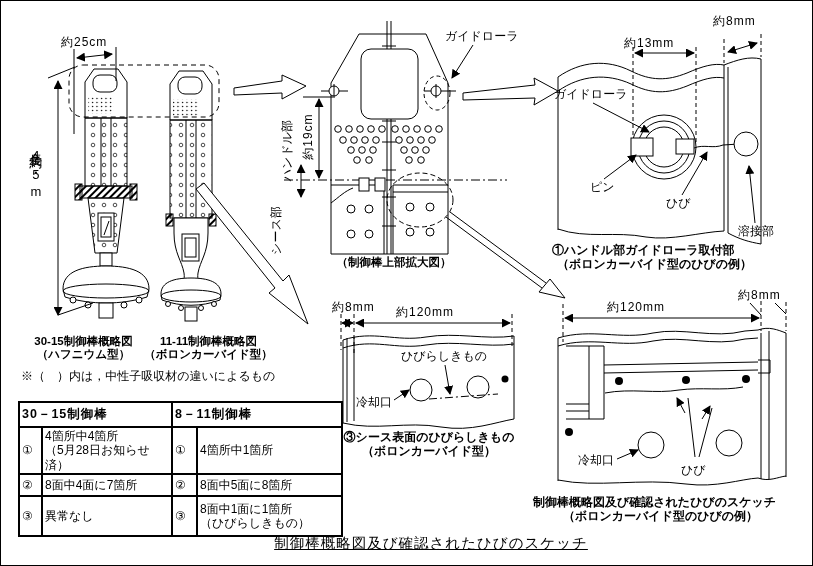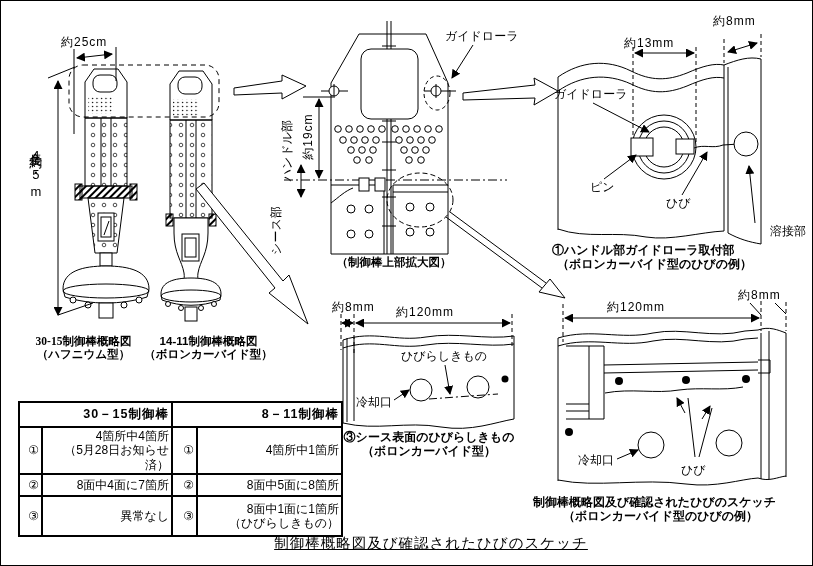--- a/index.html
+++ b/index.html
@@ -5,21 +5,21 @@
   html,body{margin:0;padding:0;background:#fff;}
   #canvas{position:relative;width:813px;height:566px;background:#fff;border:1px solid #000;box-sizing:border-box;overflow:hidden;font-family:"Liberation Sans",sans-serif;color:#000;}
   #art{position:absolute;left:0;top:0;z-index:1;}
   .label{position:absolute;z-index:2;font-size:12px;white-space:nowrap;line-height:1.1;}
   .bold{font-weight:bold;}
   .ctr{text-align:center;}
   .vert{writing-mode:vertical-rl;text-orientation:upright;letter-spacing:2px;}
   .rot{transform:rotate(-90deg);text-align:center;}
   .dim{letter-spacing:1px;}
   table.chk{position:absolute;left:17px;top:400px;z-index:2;border-collapse:collapse;table-layout:fixed;width:323px;font-size:12px;}
-  table.chk td,table.chk th{border:2px solid #000;text-align:right;vertical-align:middle;padding:1px 2px;line-height:1.2;}
+  table.chk td,table.chk th{border:2px solid #000;text-align:left;vertical-align:middle;padding:1px 2px;line-height:1.2;}
   table.chk th{font-weight:bold;font-size:12.5px;letter-spacing:1px;}
   .title{position:absolute;z-index:2;font-size:14.5px;font-weight:normal;text-decoration:underline;letter-spacing:1px;}
   .cap2{font-size:12px;}
 </style>
 </head>
 <body>
 
 <div id="canvas">
 
 <svg id="art" width="813" height="566" viewBox="0 0 813 566">
@@ -254,37 +254,38 @@
         <line x1="774" y1="302" x2="785" y2="313"></line>
     <line x1="564" y1="317" x2="758" y2="317" marker-start="url(#ah)" marker-end="url(#ah)"></line>
     <line x1="684" y1="412" x2="676" y2="397" marker-end="url(#ah)"></line>
     <line x1="701" y1="418" x2="709" y2="405" marker-end="url(#ah)"></line>
     <line x1="616" y1="458" x2="637" y2="449" marker-end="url(#ah)"></line>
   </g>
 </svg>
 
 <div class="label dim" style="left:60px;top:35px;">約25cm</div>
 <div class="label vert" style="left:27px;top:141px;font-size:13px;">全長約4・5m</div>
-<div class="label bold ctr" style="left:15px;top:334px;width:135px;font-size:11.5px;font-family:Liberation Serif, serif;">30-15制御棒概略図</div>
+<div class="label bold ctr" style="left:15px;top:334px;width:135px;font-size:11.5px;">30-15制御棒概略図</div>
 <div class="label bold ctr" style="left:15px;top:347px;width:135px;font-size:11.5px;">（ハフニウム型）</div>
-<div class="label bold ctr" style="left:140px;top:334px;width:135px;font-size:11.5px;">14-11制御棒概略図</div>
+<div class="label bold ctr" style="left:140px;top:334px;width:135px;font-size:11.5px;">11-11制御棒概略図</div>
 <div class="label bold ctr" style="left:140px;top:347px;width:135px;font-size:11.5px;">（ボロンカーバイド型）</div>
+<div class="label" style="left:20px;top:369px;">※（　）内は，中性子吸収材の違いによるもの</div>
 
 <div class="label" style="left:444px;top:29px;">ガイドローラ</div>
 <div class="label rot dim" style="left:273px;top:129px;width:70px;">約19cm</div>
 <div class="label rot" style="left:247px;top:143px;width:80px;">ハンドル部</div>
 <div class="label rot" style="left:241px;top:223px;width:70px;">シース部</div>
 <div class="label bold ctr" style="left:328px;top:255px;width:130px;font-size:11.5px;">（制御棒上部拡大図）</div>
 
 <div class="label dim" style="left:623px;top:28px;margin-top:8px;">約13mm</div>
 <div class="label dim" style="left:712px;top:14px;">約8mm</div>
 <div class="label" style="left:553px;top:87px;">ガイドローラ</div>
 <div class="label" style="left:589px;top:180px;">ピン</div>
 <div class="label" style="left:665px;top:196px;">ひび</div>
-<div class="label" style="left:737px;top:224px;margin-left:32px;">溶接部</div>
+<div class="label" style="left:737px;top:224px;">溶接部</div>
 <div class="label bold cap2" style="left:551px;top:243px;">①ハンドル部ガイドローラ取付部</div>
 <div class="label bold cap2" style="left:556px;top:257px;">（ボロンカーバイド型のひびの例）</div>
 
 <div class="label dim" style="left:331px;top:300px;">約8mm</div>
 <div class="label dim" style="left:395px;top:305px;">約120mm</div>
 <div class="label" style="left:400px;top:349px;text-align:right;">ひびらしきもの</div>
 <div class="label" style="left:355px;top:395px;">冷却口</div>
 <div class="label bold ctr cap2" style="left:333px;top:430px;width:190px;">③シース表面のひびらしきもの</div>
 <div class="label bold ctr cap2" style="left:333px;top:444px;width:190px;">（ボロンカーバイド型）</div>
 

